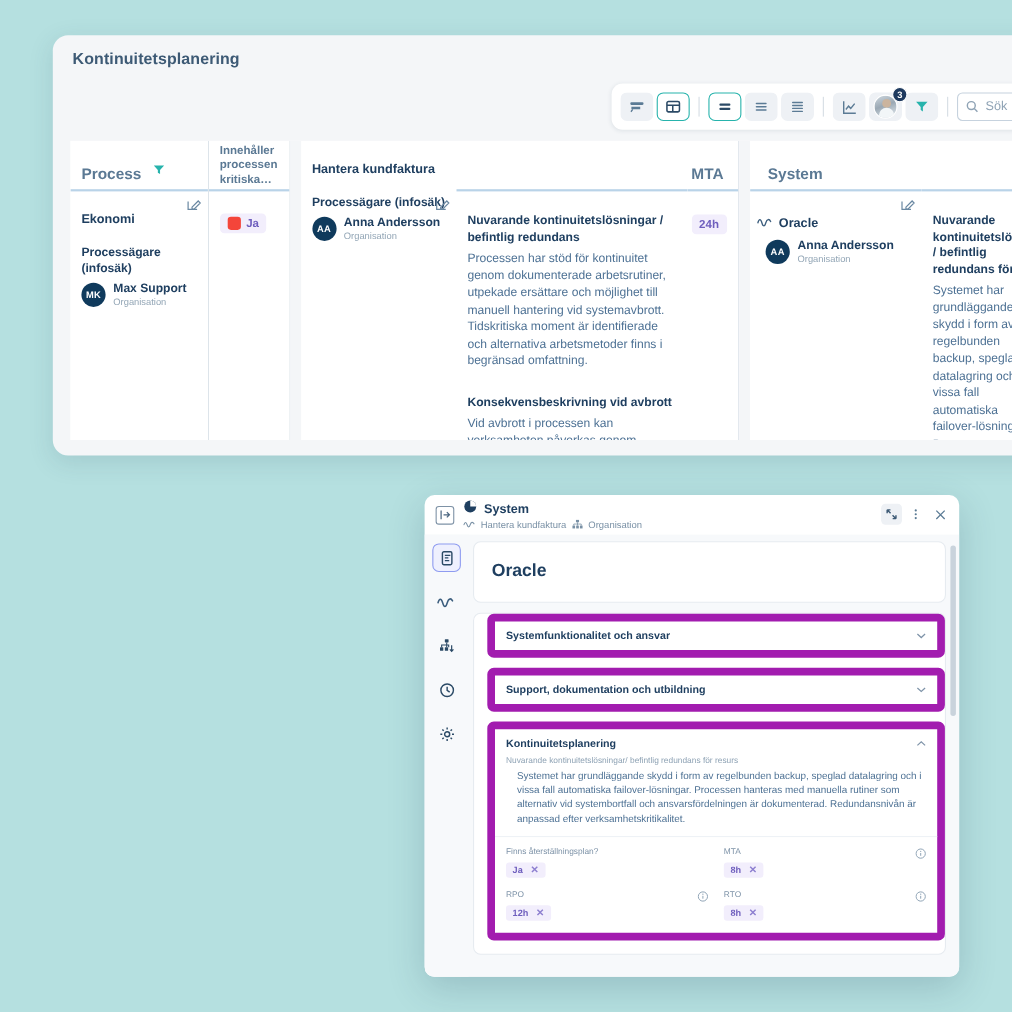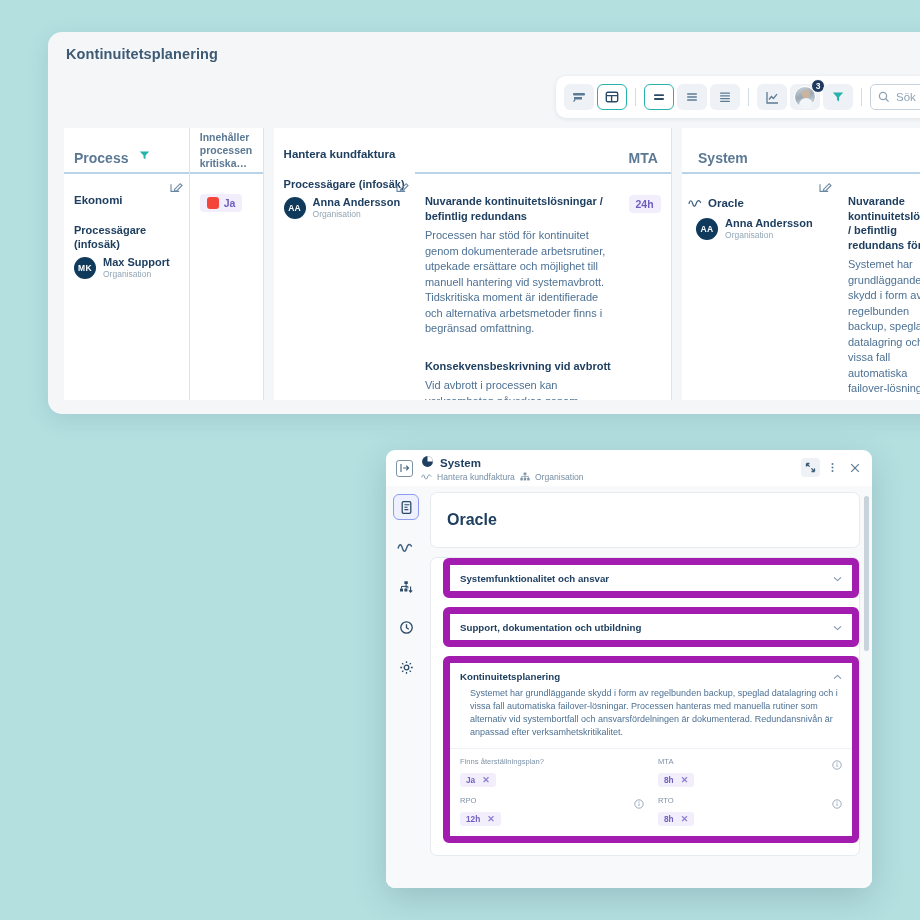--- a/index.html
+++ b/index.html
@@ -545,20 +545,21 @@
 
         <div class="acc open">
           <div class="acc-head" style="padding-top:3px">
             <span>Kontinuitetsplanering</span>
             <span>
               <svg width="9" height="6" viewBox="0 0 9 6">
                   <path d="M1 4.6L4.5 1.4 8 4.6" stroke="#7e93a8" stroke-width="1.1" fill="none"></path>
                 </svg>
             </span>
           </div>
+          <div class="acc-sub">Nuvarande kontinuitetslösningar/ befintlig redundans för resurs</div>
           <div class="acc-text">Systemet har grundläggande skydd i form av regelbunden backup, speglad datalagring och i vissa fall automatiska failover-lösningar. Processen hanteras med manuella rutiner som alternativ vid systembortfall och ansvarsfördelningen är dokumenterad. Redundansnivån är anpassad efter verksamhetskritikalitet.</div>
 
           <div class="fields">
             <div class="fld">
               <div class="fld-lbl">Finns återställningsplan?</div>
               <span class="fld-chip">
                 <span>Ja</span>
                 <span class="fld-x">✕</span>
               </span>
             </div>

